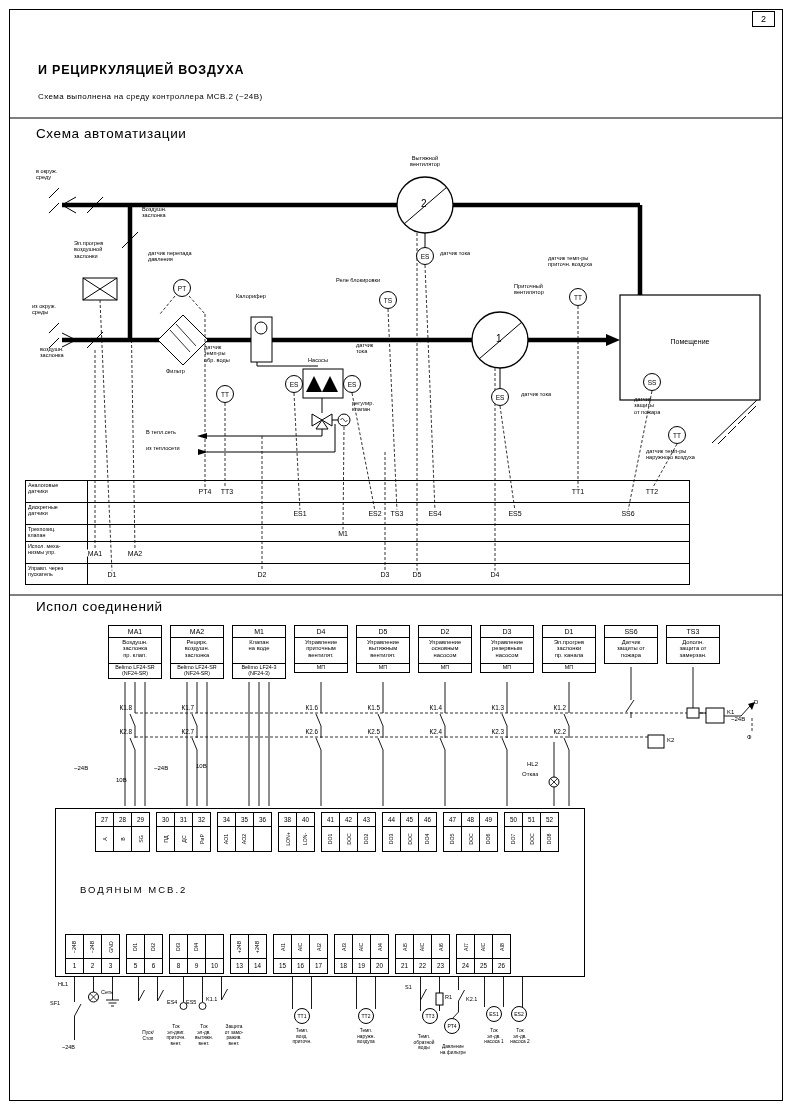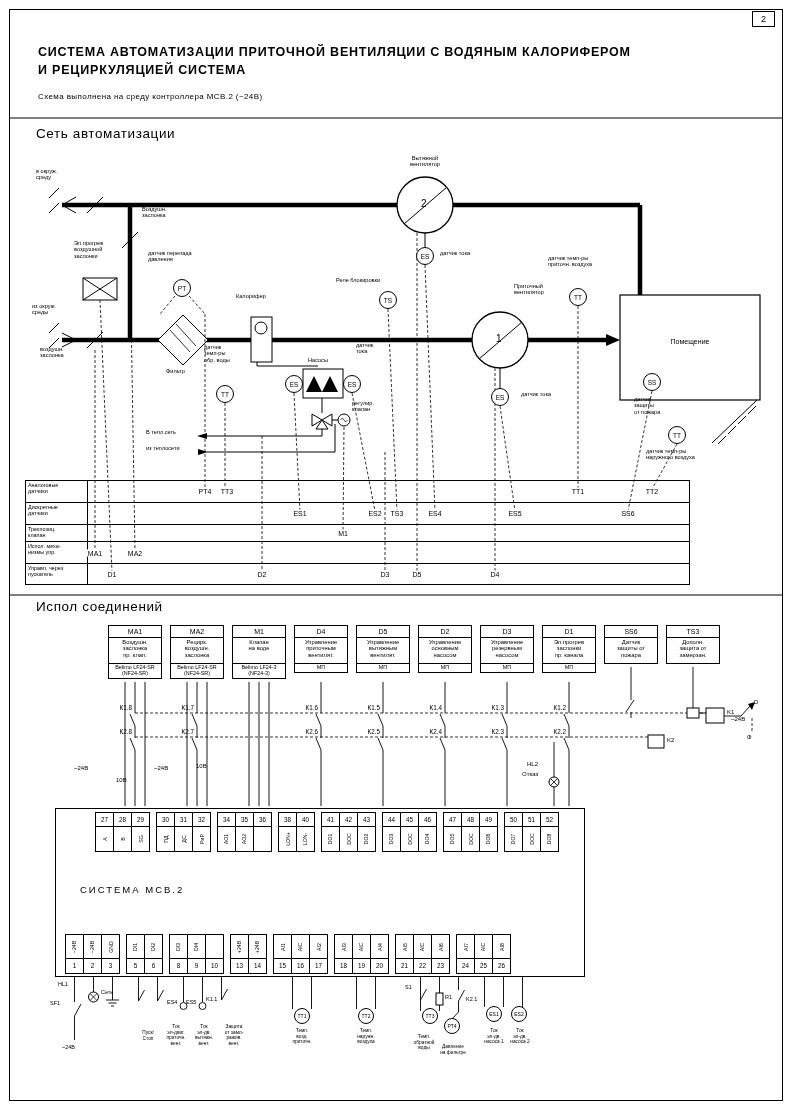--- a/index.html
+++ b/index.html
@@ -137,25 +137,24 @@
 
     <circle cx="554" cy="782" r="5" fill="#fff" stroke="#000" stroke-width="1"></circle>
     <path d="M550.5 778.5 L557.5 785.5 M557.5 778.5 L550.5 785.5" stroke="#000" stroke-width=".8"></path>
     <circle cx="93.5" cy="997" r="5" fill="#fff" stroke="#000" stroke-width="1"></circle>
     <path d="M90 993.5 L97 1000.5 M97 993.5 L90 1000.5" stroke="#000" stroke-width=".8"></path>
     <circle cx="183.5" cy="1006" r="3.5" fill="#fff" stroke="#000" stroke-width=".9"></circle>
     <circle cx="202.5" cy="1006" r="3.5" fill="#fff" stroke="#000" stroke-width=".9"></circle>
   </svg>
 
   <div class="pagenum">2</div>
-  <div class="title" style="top:45px">СИСТЕМА АВТОМАТИЗАЦИИ ПРИТОЧНОЙ ВЕНТИЛЯЦИИ С ВОДЯНЫМ КАЛОРИФЕРОМ</div>
-  <div class="title" style="top:63px">И РЕЦИРКУЛЯЦИЕЙ СИСТЕМА</div>
+  <div class="title" style="top:63px">И РЕЦИРКУЛЯЦИЕЙ ВОЗДУХА</div>
   <div class="sub" style="top:92px">Схема выполнена на среду контроллера МСВ.2 (~24В)</div>
 
-  <div class="sechead" style="top:126px">Сеть автоматизации</div>
+  <div class="sechead" style="top:126px">Схема автоматизации</div>
 
   <div class="lbl" style="left:36px;top:168px">в окруж.
 среду</div>
   <div class="lbl" style="left:142px;top:206px">Воздушн.
 заслонка</div>
   <div class="lbl" style="left:74px;top:240px">Эл.прогрев
 воздушной
 заслонки</div>
   <div class="lbl" style="left:148px;top:250px">датчик перепада
 давления</div>
@@ -387,21 +386,21 @@
   <span class="t6" style="left:116px;top:777px">10В</span>
   <span class="t6" style="left:154px;top:765px">~24В</span>
   <span class="t6" style="left:196px;top:763px">10В</span>
   <span class="t6" style="left:527px;top:761px">HL2</span>
   <span class="t6" style="left:522px;top:771px">Отказ</span>
   <span class="t6" style="left:754px;top:699px">D</span>
   <span class="t6" style="left:731px;top:716px">~24В</span>
   <span class="t6" style="left:747px;top:734px">Ф</span>
 
   <div class="ctrl-box"></div>
-  <div class="ctrl-name">СИСТЕМА  МСВ.2</div>
+  <div class="ctrl-name">ВОДЯНЫМ  МСВ.2</div>
 
   <div class="tstrip top-strip" style="left:95px;top:812px">
     <div class="tgroup">
         <div class="tcell">
           <div class="tnum">27</div>
           <div class="tlab">
             <span>А</span>
           </div>
         </div>
         <div class="tcell">

